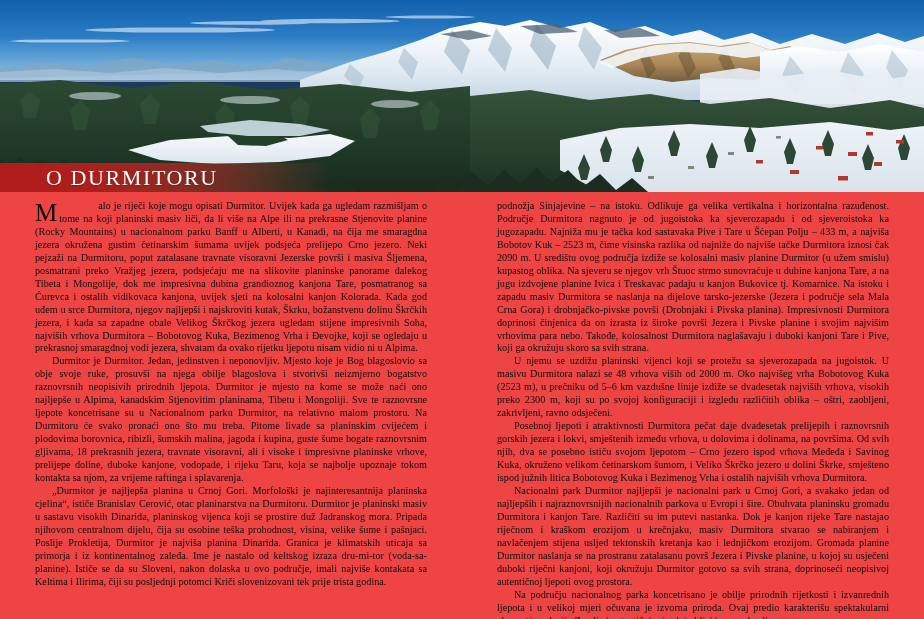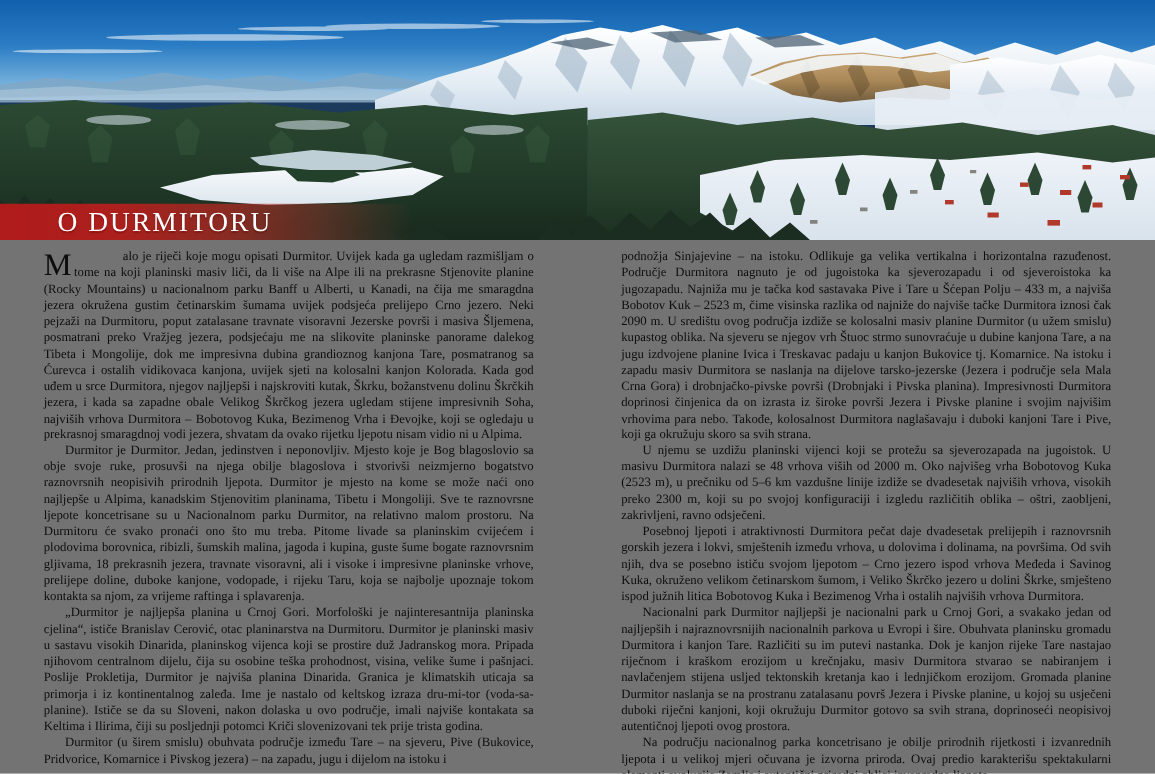--- a/index.html
+++ b/index.html
@@ -12,21 +12,21 @@
     height: 619px;
     overflow: hidden;
     font-family: "Liberation Serif", serif;
     color: #111111;
   }
 
   .page {
     position: relative;
     width: 924px;
     height: 619px;
-    background: #737373;
+    background: #ef4444;
   }
 
   
   .hero {
     position: absolute;
     left: 0;
     top: 0;
     width: 924px;
     height: 192px;
     overflow: hidden;
@@ -295,21 +295,20 @@
   <div class="title-text">O DURMITORU</div>
 
   <div class="columns">
 
     <div class="col col-left">
       <p class="dropcap-para">
         <span class="dropcap">M</span><span class="dropcap-lead"></span><span>alo je riječi koje mogu opisati Durmitor. Uvijek kada ga ugledam razmišljam o tome na koji planinski masiv liči, da li više na Alpe ili na prekrasne Stjenovite planine (Rocky Mountains) u nacionalnom parku Banff u Alberti, u Kanadi, na čija me smaragdna jezera okružena gustim četinarskim šumama uvijek podsjeća prelijepo Crno jezero. Neki pejzaži na Durmitoru, poput zatalasane travnate visoravni Jezerske površi i masiva Šljemena, posmatrani preko Vražjeg jezera, podsjećaju me na slikovite planinske panorame dalekog Tibeta i Mongolije, dok me impresivna dubina grandioznog kanjona Tare, posmatranog sa Ćurevca i ostalih vidikovaca kanjona, uvijek sjeti na kolosalni kanjon Kolorada. Kada god uđem u srce Durmitora, njegov najljepši i najskroviti kutak, Škrku, božanstvenu dolinu Škrčkih jezera, i kada sa zapadne obale Velikog Škrčkog jezera ugledam stijene impresivnih Soha, najviših vrhova Durmitora – Bobotovog Kuka, Bezimenog Vrha i Đevojke, koji se ogledaju u prekrasnoj smaragdnoj vodi jezera, shvatam da ovako rijetku ljepotu nisam vidio ni u Alpima.</span>
       </p>
       <p>Durmitor je Durmitor. Jedan, jedinstven i neponovljiv. Mjesto koje je Bog blagoslovio sa obje svoje ruke, prosuvši na njega obilje blagoslova i stvorivši neizmjerno bogatstvo raznovrsnih neopisivih prirodnih ljepota. Durmitor je mjesto na kome se može naći ono najljepše u Alpima, kanadskim Stjenovitim planinama, Tibetu i Mongoliji. Sve te raznovrsne ljepote koncetrisane su u Nacionalnom parku Durmitor, na relativno malom prostoru. Na Durmitoru će svako pronaći ono što mu treba. Pitome livade sa planinskim cvijećem i plodovima borovnica, ribizli, šumskih malina, jagoda i kupina, guste šume bogate raznovrsnim gljivama, 18 prekrasnih jezera, travnate visoravni, ali i visoke i impresivne planinske vrhove, prelijepe doline, duboke kanjone, vodopade, i rijeku Taru, koja se najbolje upoznaje tokom kontakta sa njom, za vrijeme raftinga i splavarenja.</p>
       <p>„Durmitor je najljepša planina u Crnoj Gori. Morfološki je najinteresantnija planinska cjelina“, ističe Branislav Cerović, otac planinarstva na Durmitoru. Durmitor je planinski masiv u sastavu visokih Dinarida, planinskog vijenca koji se prostire duž Jadranskog mora. Pripada njihovom centralnom dijelu, čija su osobine teška prohodnost, visina, velike šume i pašnjaci. Poslije Prokletija, Durmitor je najviša planina Dinarida. Granica je klimatskih uticaja sa primorja i iz kontinentalnog zaleđa. Ime je nastalo od keltskog izraza dru-mi-tor (voda-sa-planine). Ističe se da su Sloveni, nakon dolaska u ovo područje, imali najviše kontakata sa Keltima i Ilirima, čiji su posljednji potomci Kriči slovenizovani tek prije trista godina.</p>
-      <p>Durmitor (u širem smislu) obuhvata područje između Tare – na sjeveru, Pive (Bukovice, Pridvorice, Komarnice i Pivskog jezera) – na zapadu, jugu i dijelom na istoku i</p>
     </div>
 
     <div class="col col-right">
       <p class="no-indent">podnožja Sinjajevine – na istoku. Odlikuje ga velika vertikalna i horizontalna razuđenost. Područje Durmitora nagnuto je od jugoistoka ka sjeverozapadu i od sjeveroistoka ka jugozapadu. Najniža mu je tačka kod sastavaka Pive i Tare u Šćepan Polju – 433 m, a najviša Bobotov Kuk – 2523 m, čime visinska razlika od najniže do najviše tačke Durmitora iznosi čak 2090 m. U središtu ovog područja izdiže se kolosalni masiv planine Durmitor (u užem smislu) kupastog oblika. Na sjeveru se njegov vrh Štuoc strmo sunovraćuje u dubine kanjona Tare, a na jugu izdvojene planine Ivica i Treskavac padaju u kanjon Bukovice tj. Komarnice. Na istoku i zapadu masiv Durmitora se naslanja na dijelove tarsko-jezerske (Jezera i područje sela Mala Crna Gora) i drobnjačko-pivske površi (Drobnjaki i Pivska planina). Impresivnosti Durmitora doprinosi činjenica da on izrasta iz široke površi Jezera i Pivske planine i svojim najvišim vrhovima para nebo. Takođe, kolosalnost Durmitora naglašavaju i duboki kanjoni Tare i Pive, koji ga okružuju skoro sa svih strana.</p>
       <p>U njemu se uzdižu planinski vijenci koji se protežu sa sjeverozapada na jugoistok. U masivu Durmitora nalazi se 48 vrhova viših od 2000 m. Oko najvišeg vrha Bobotovog Kuka (2523 m), u prečniku od 5–6 km vazdušne linije izdiže se dvadesetak najviših vrhova, visokih preko 2300 m, koji su po svojoj konfiguraciji i izgledu različitih oblika – oštri, zaobljeni, zakrivljeni, ravno odsječeni.</p>
       <p>Posebnoj ljepoti i atraktivnosti Durmitora pečat daje dvadesetak prelijepih i raznovrsnih gorskih jezera i lokvi, smještenih između vrhova, u dolovima i dolinama, na površima. Od svih njih, dva se posebno ističu svojom ljepotom – Crno jezero ispod vrhova Međeda i Savinog Kuka, okruženo velikom četinarskom šumom, i Veliko Škrčko jezero u dolini Škrke, smješteno ispod južnih litica Bobotovog Kuka i Bezimenog Vrha i ostalih najviših vrhova Durmitora.</p>
       <p>Nacionalni park Durmitor najljepši je nacionalni park u Crnoj Gori, a svakako jedan od najljepših i najraznovrsnijih nacionalnih parkova u Evropi i šire. Obuhvata planinsku gromadu Durmitora i kanjon Tare. Različiti su im putevi nastanka. Dok je kanjon rijeke Tare nastajao riječnom i kraškom erozijom u krečnjaku, masiv Durmitora stvarao se nabiranjem i navlačenjem stijena usljed tektonskih kretanja kao i lednjičkom erozijom. Gromada planine Durmitor naslanja se na prostranu zatalasanu površ Jezera i Pivske planine, u kojoj su usječeni duboki riječni kanjoni, koji okružuju Durmitor gotovo sa svih strana, doprinoseći neopisivoj autentičnoj ljepoti ovog prostora.</p>
       <p>Na području nacionalnog parka koncetrisano je obilje prirodnih rijetkosti i izvanrednih ljepota i u velikoj mjeri očuvana je izvorna priroda. Ovaj predio karakterišu spektakularni elementi evolucije Zemlje i autentični prirodni oblici izvanredne ljepote.</p>
     </div>
 

